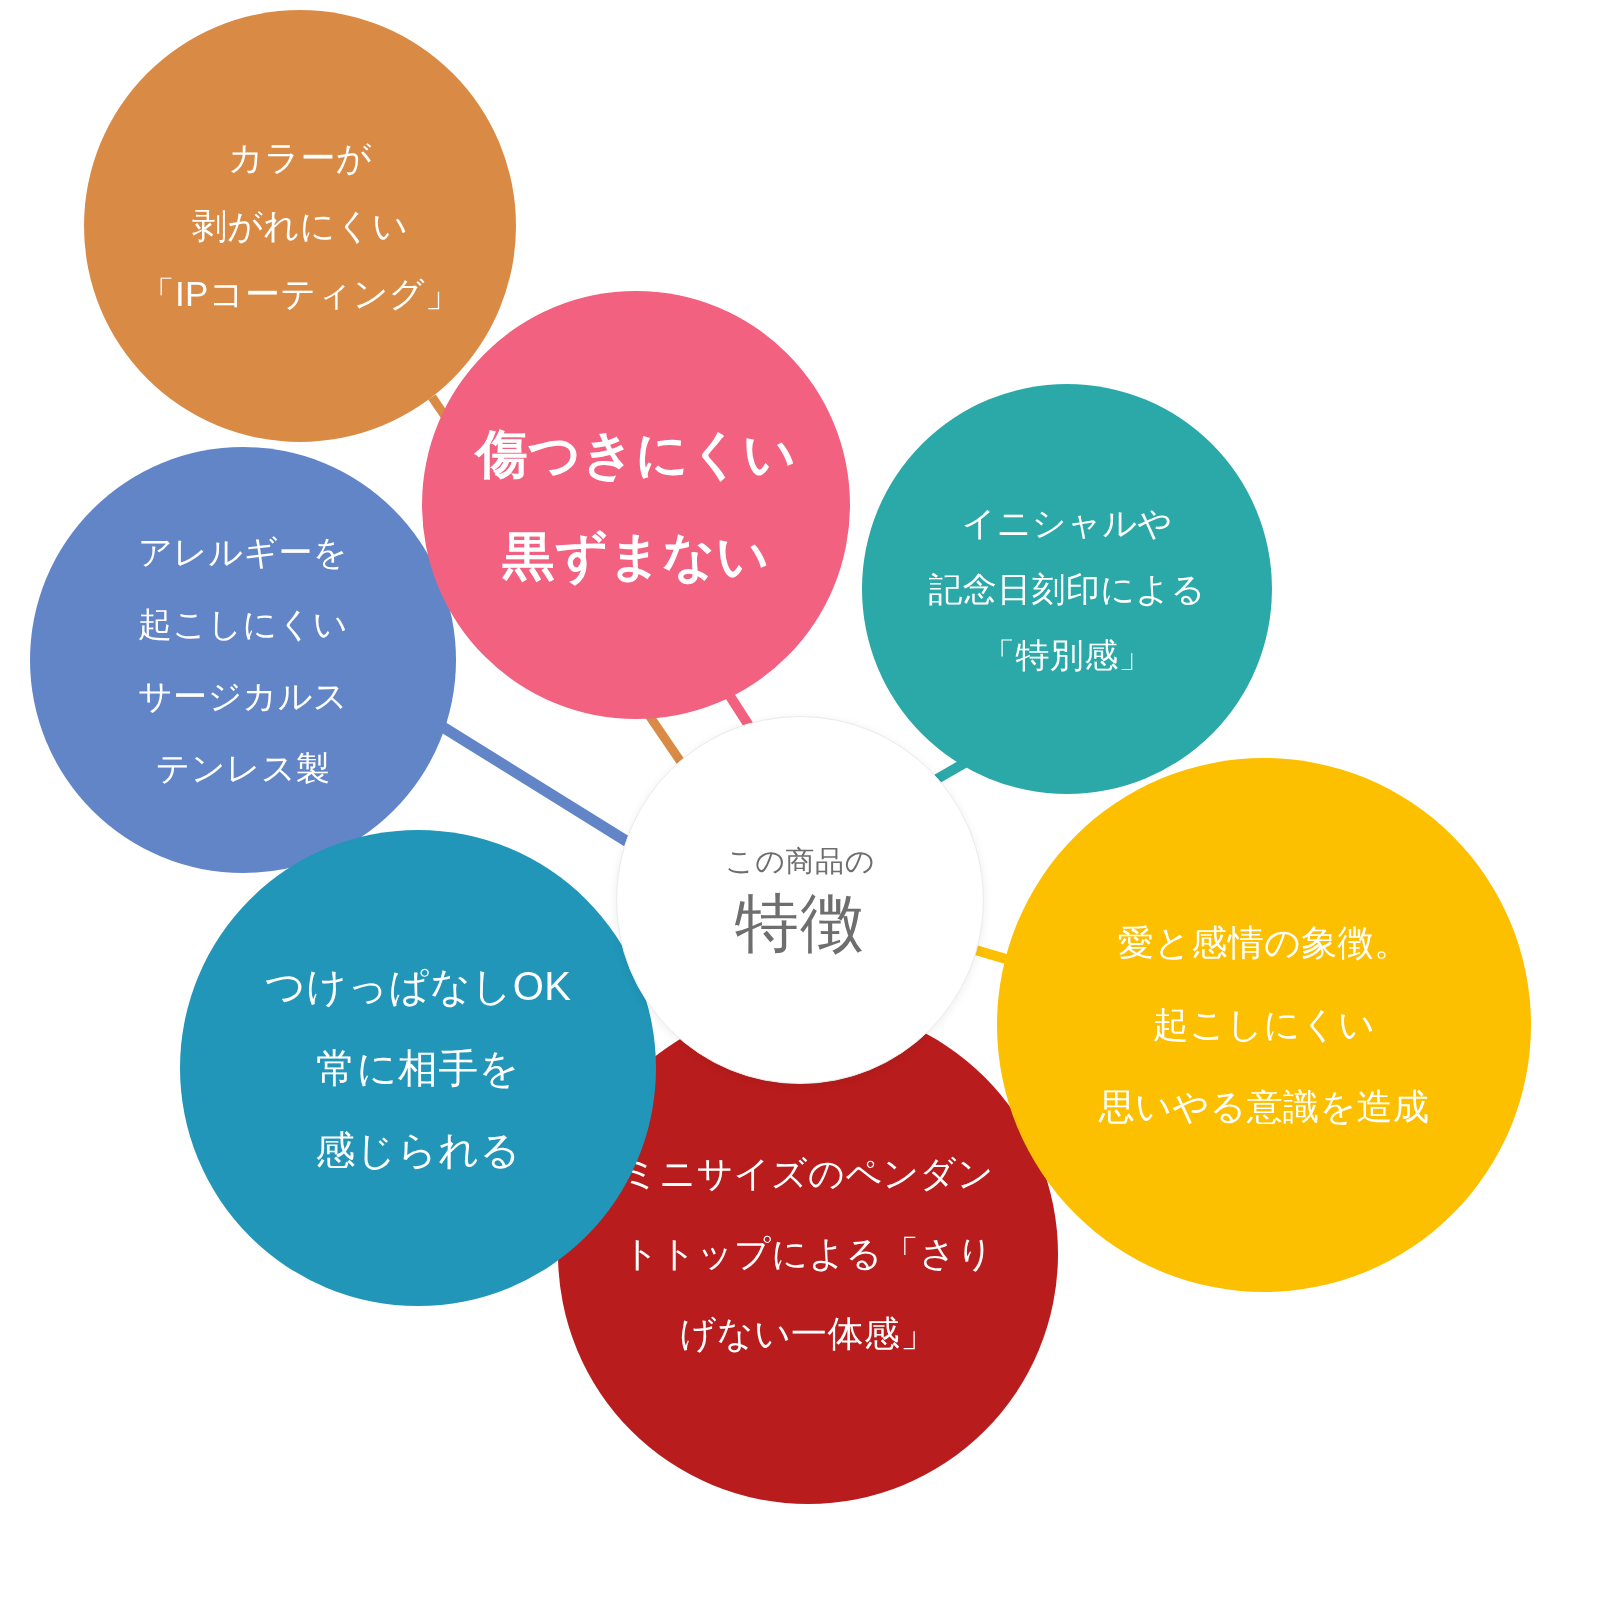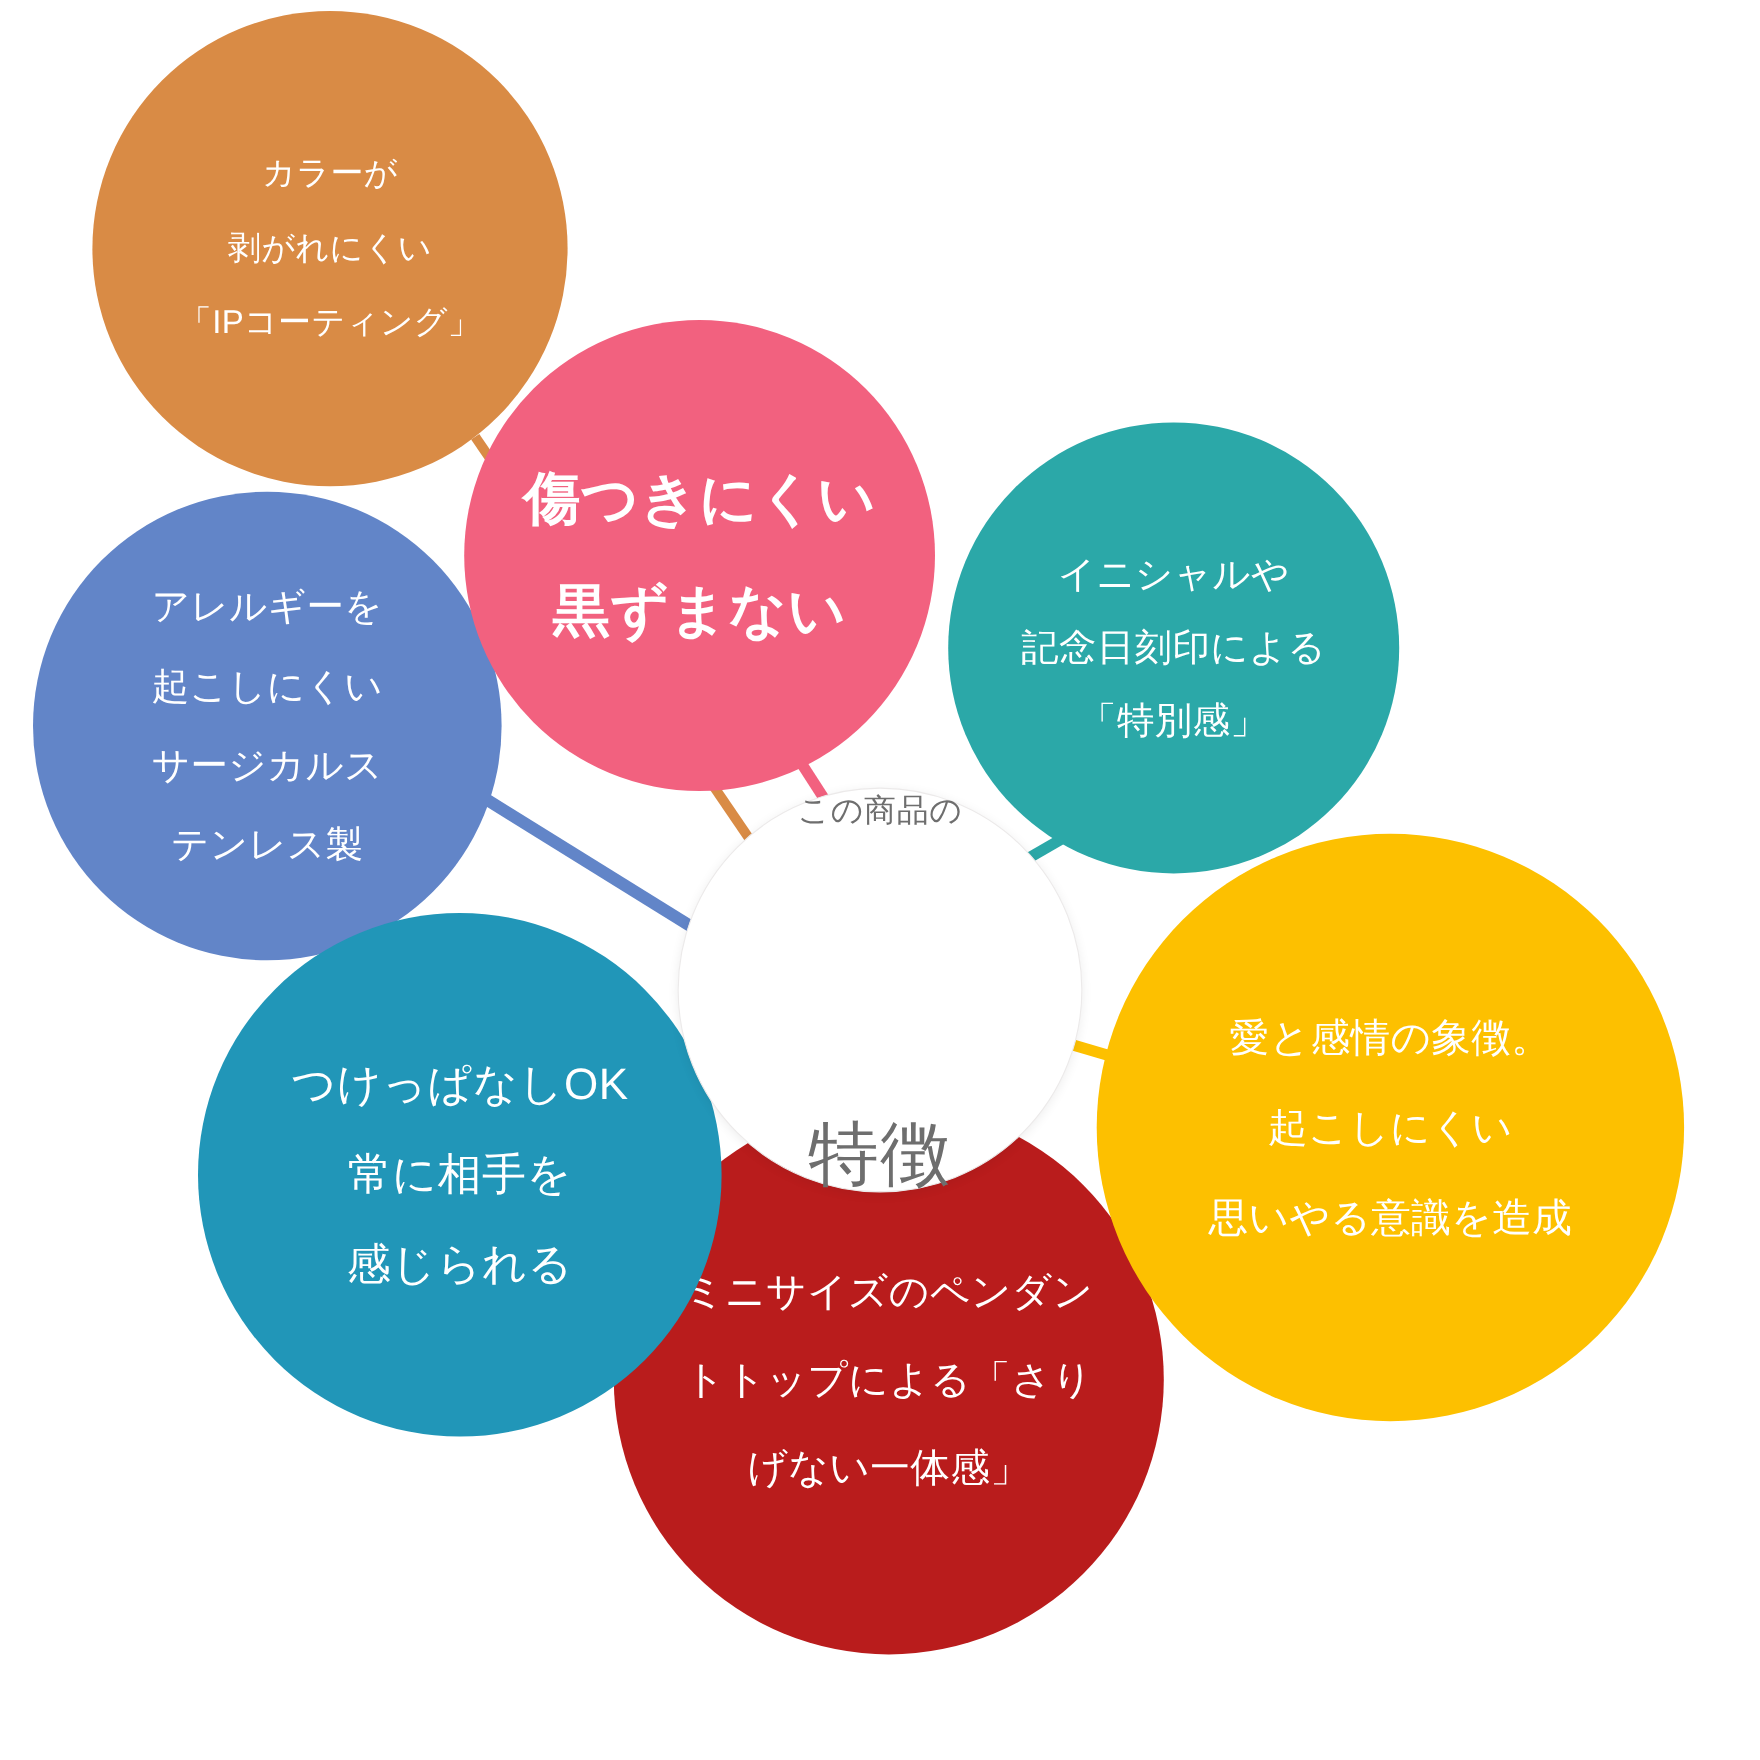--- a/index.html
+++ b/index.html
@@ -46,21 +46,21 @@
     white-space: nowrap;
     font-weight: 400;
     letter-spacing: 0.01em;
   }
   
   #bubble-orange {
     left: 84px;  top: 10px;   width: 432px; height: 432px;
     background: #D98B45;
     z-index: 3;
   }
-  #bubble-orange .line { font-size: 30px; line-height: 68px; }
+  #bubble-orange .line { font-size: 35px; line-height: 68px; }
 
   #bubble-pink {
     left: 422px; top: 291px;  width: 428px; height: 428px;
     background: #F2617F;
     z-index: 5;
   }
   #bubble-pink .line { font-size: 52px; line-height: 102px; font-weight: 700; }
 
   #bubble-teal {
     left: 862px; top: 384px;  width: 410px; height: 410px;
@@ -102,21 +102,21 @@
     position: absolute;
     left: 616px; top: 716px;
     width: 368px; height: 368px;
     border-radius: 50%;
     background: #ffffff;
     border: 1px solid #eceaea;
     box-shadow: 0 2px 10px rgba(0,0,0,0.07);
     display: flex;
     flex-direction: column;
     align-items: center;
-    justify-content: space-between;
+    justify-content: center;
     z-index: 6;
     box-sizing: border-box;
   }
   #hub .hub-small {
     font-size: 29px;
     color: #6e6e6e;
     letter-spacing: 0.02em;
     margin-bottom: 8px;
   }
   #hub .hub-big {

